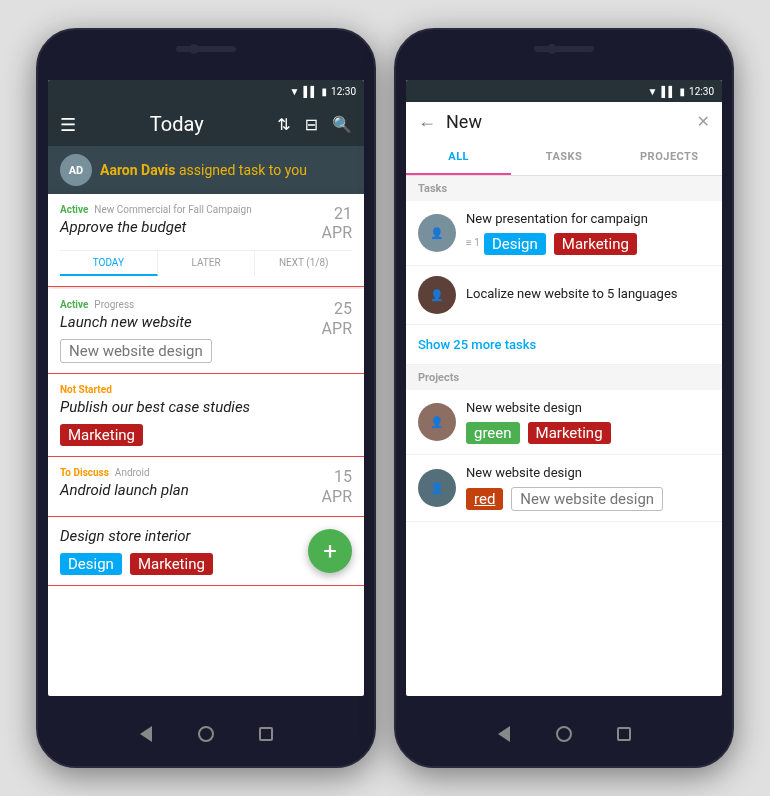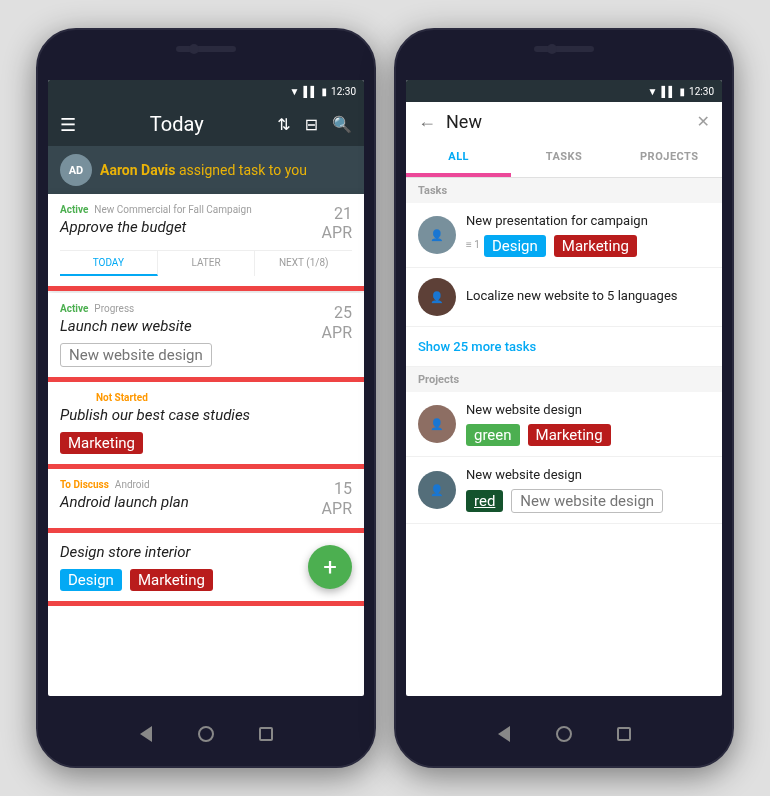--- a/index.html
+++ b/index.html
@@ -136,21 +136,21 @@
       font-size: 14px;
     }
 
     .notification-name {
       font-weight: bold;
     }
 
     
     .task-card {
       background: #fff;
-      border-bottom: 5px solid #ef4444;
+      border-bottom: 1px solid #ef4444;
       padding: 10px 12px;
     }
 
     .task-card.elevated {
       box-shadow: 0 2px 8px rgba(0,0,0,0.15);
       margin-bottom: 2px;
     }
 
     .task-status-line {
       display: flex;
@@ -158,21 +158,21 @@
       gap: 6px;
       margin-bottom: 3px;
     }
 
     .status-badge {
       font-size: 10px;
       font-weight: bold;
     }
 
     .status-active { color: #4caf50; }
-    .status-not-started { color: #ff9800; margin-left: 36px; }
+    .status-not-started { color: #ff9800; }
     .status-to-discuss { color: #ff9800; }
     .status-in-progress { color: #2196f3; }
 
     .task-context {
       color: #9e9e9e;
       font-size: 10px;
     }
 
     .task-title {
       font-size: 15px;
@@ -299,21 +299,21 @@
       text-align: center;
       padding: 10px 0;
       font-size: 11px;
       color: #9e9e9e;
       font-weight: bold;
       letter-spacing: 0.5px;
     }
 
     .search-tab.active {
       color: #03a9f4;
-      border-bottom: 4px solid #ec4899;
+      border-bottom: 2px solid #ec4899;
     }
 
     .section-header {
       background: #f5f5f5;
       padding: 6px 12px;
       font-size: 11px;
       color: #9e9e9e;
       font-weight: bold;
     }
 
@@ -619,21 +619,21 @@
           </div>
         </div>
 
         <div class="result-item">
           <div class="result-avatar" style="background: #546e7a;">
             <span style="font-size:11px;">👤</span>
           </div>
           <div class="result-content">
             <div class="result-title">New website design</div>
             <div class="result-meta">
-              <span class="tag tag-marketing" style="background:#14532d;color:#fff;text-decoration:underline;">red</span>
+              <span class="tag tag-marketing" style="background:#c2410c;color:#fff;text-decoration:underline;">red</span>
               <span class="tag tag-outline">New website design</span>
             </div>
           </div>
         </div>
       </div>
     </div>
 
     <div class="bottom-nav-area">
       <div class="nav-btn">
         <div class="nav-triangle"></div>

